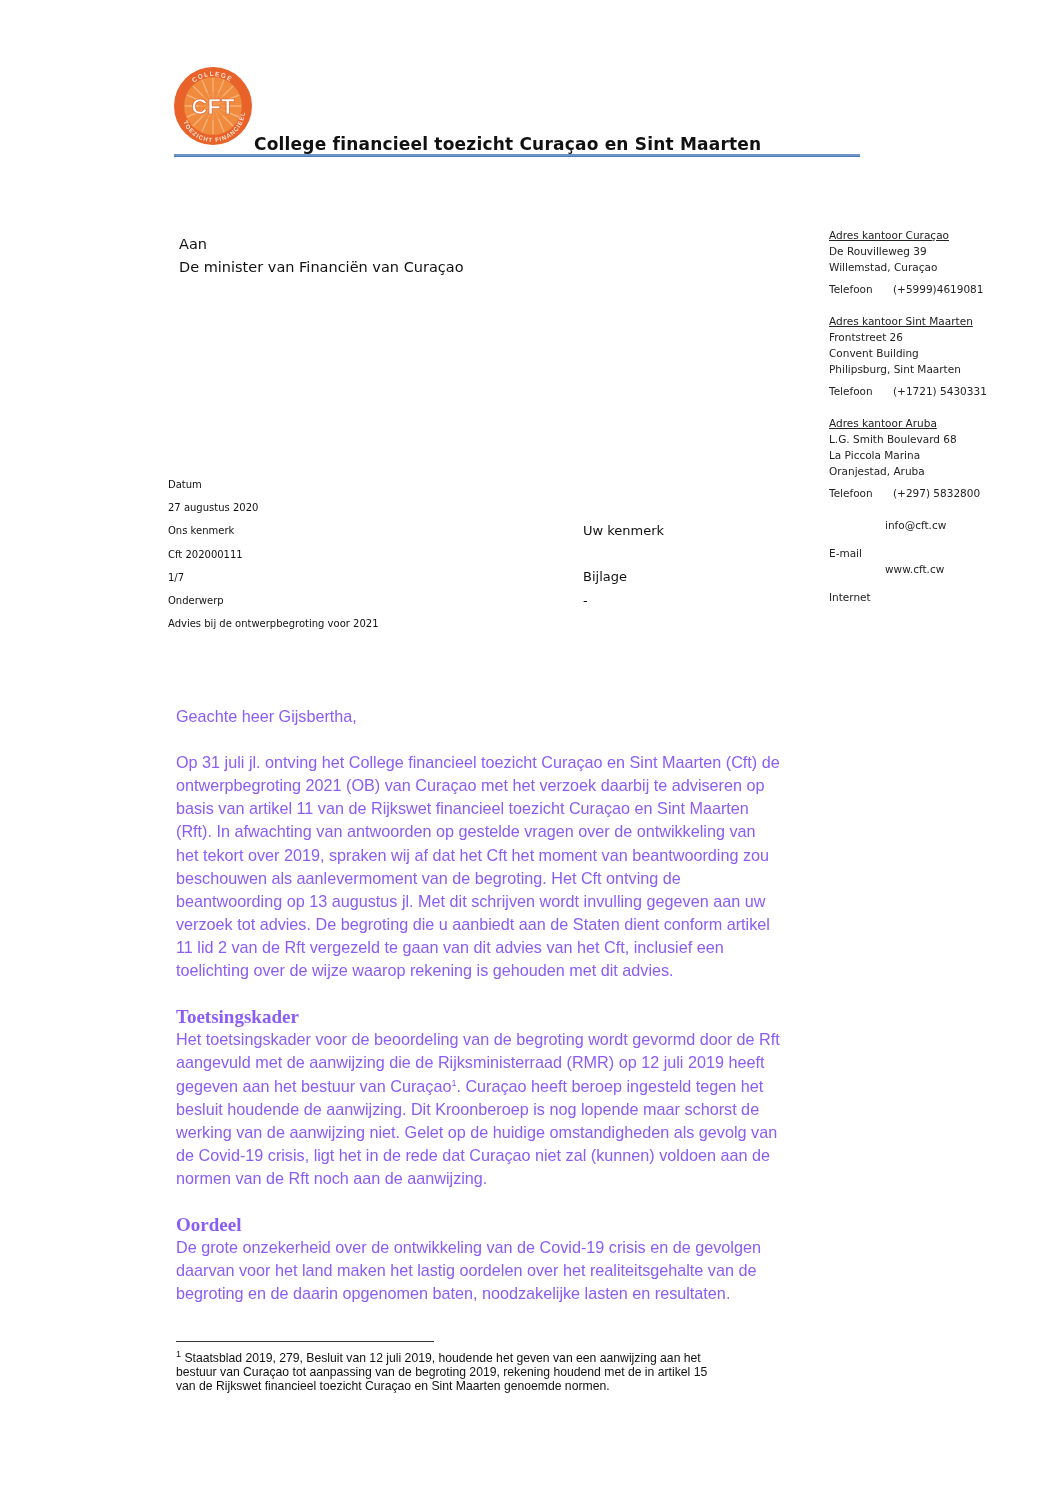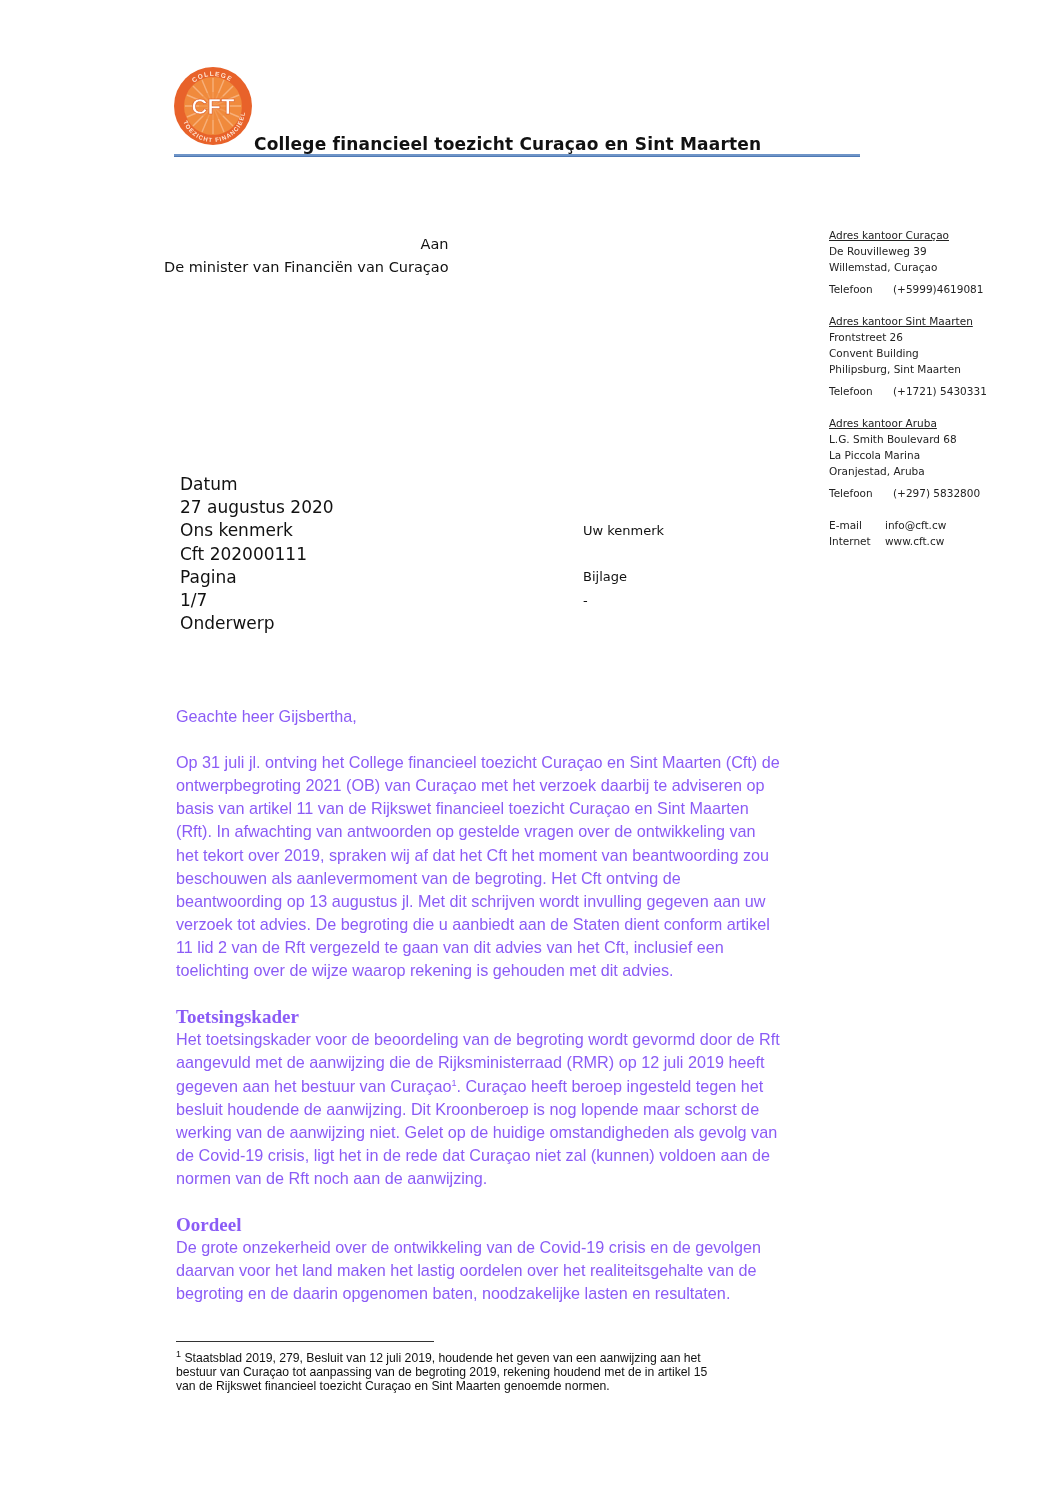--- a/index.html
+++ b/index.html
@@ -8,34 +8,34 @@
 
   .abs { position: absolute; }
 
   
   .logo { left: 173px; top: 66px; width: 80px; height: 80px; }
 
   .org-title { left: 254px; top: 134px; font-family: "DejaVu Sans", sans-serif; font-weight: bold; font-size: 17px; letter-spacing: 0.2px; color: #111; white-space: nowrap; }
   .header-rule { left: 174px; top: 154px; width: 686px; height: 3px; background: #6f95c8; border-bottom: 1px solid #4f79b4; }
 
   
-  .recipient { left: 164px; top: 233px; font-size: 14.5px; line-height: 23px; text-align: right; }
+  .recipient { left: 179px; top: 233px; font-size: 14.5px; line-height: 23px; }
 
   
   .sidebar { left: 829px; top: 227px; font-size: 10.5px; line-height: 16px; color: #222; width: 200px; }
   .sidebar .blk { margin-bottom: 0; }
   .sidebar .title { text-decoration: underline; }
   .sidebar .tel { margin-top: 6px; display: flex; }
   .sidebar .tel .k { width: 64px; }
   .sidebar .gap { height: 16px; }
   .sidebar .contact { display: flex; }
-  .sidebar .contact .k { width: 56px; }
+  .sidebar .contact .k { width: 56px; margin-top: 28px; }
 
   
-  .meta { left: 180px; top: 473px; font-size: 17px; line-height: 23.2px; }
+  .meta { left: 168px; top: 473px; font-size: 10px; line-height: 23.2px; }
   .meta-right { left: 583px; top: 519px; font-size: 13px; line-height: 23.2px; }
 
   
   .body-text { left: 176px; top: 705px; width: 690px; font-family: "Liberation Sans", sans-serif; font-size: 16.2px; line-height: 23.1px; color: #8b5cf6; }
   .body-text p { margin-bottom: 23.1px; }
   .body-text .heading { font-family: Liberation Serif, serif; font-weight: bold; font-size: 19px; line-height: 23.1px; margin-bottom: 0; }
   .body-text .line { display: block; white-space: nowrap; }
   sup { font-size: 9px; vertical-align: super; line-height: 0; }
 
   
@@ -122,23 +122,23 @@
     <span class="k">Internet</span>
     <span>www.cft.cw</span>
   </div>
 </div>
 
 <div class="abs meta">
   <div>Datum</div>
   <div>27 augustus 2020</div>
   <div>Ons kenmerk</div>
   <div>Cft 202000111</div>
-  <div>Pagina</div>
   <div>1/7</div>
   <div>Onderwerp</div>
+  <div>Advies bij de ontwerpbegroting voor 2021</div>
 </div>
 <div class="abs meta-right">
   <div>Uw kenmerk</div>
   <div>&nbsp;</div>
   <div>Bijlage</div>
   <div>-</div>
 </div>
 
 <div class="abs body-text">
   <p>Geachte heer Gijsbertha,</p>

